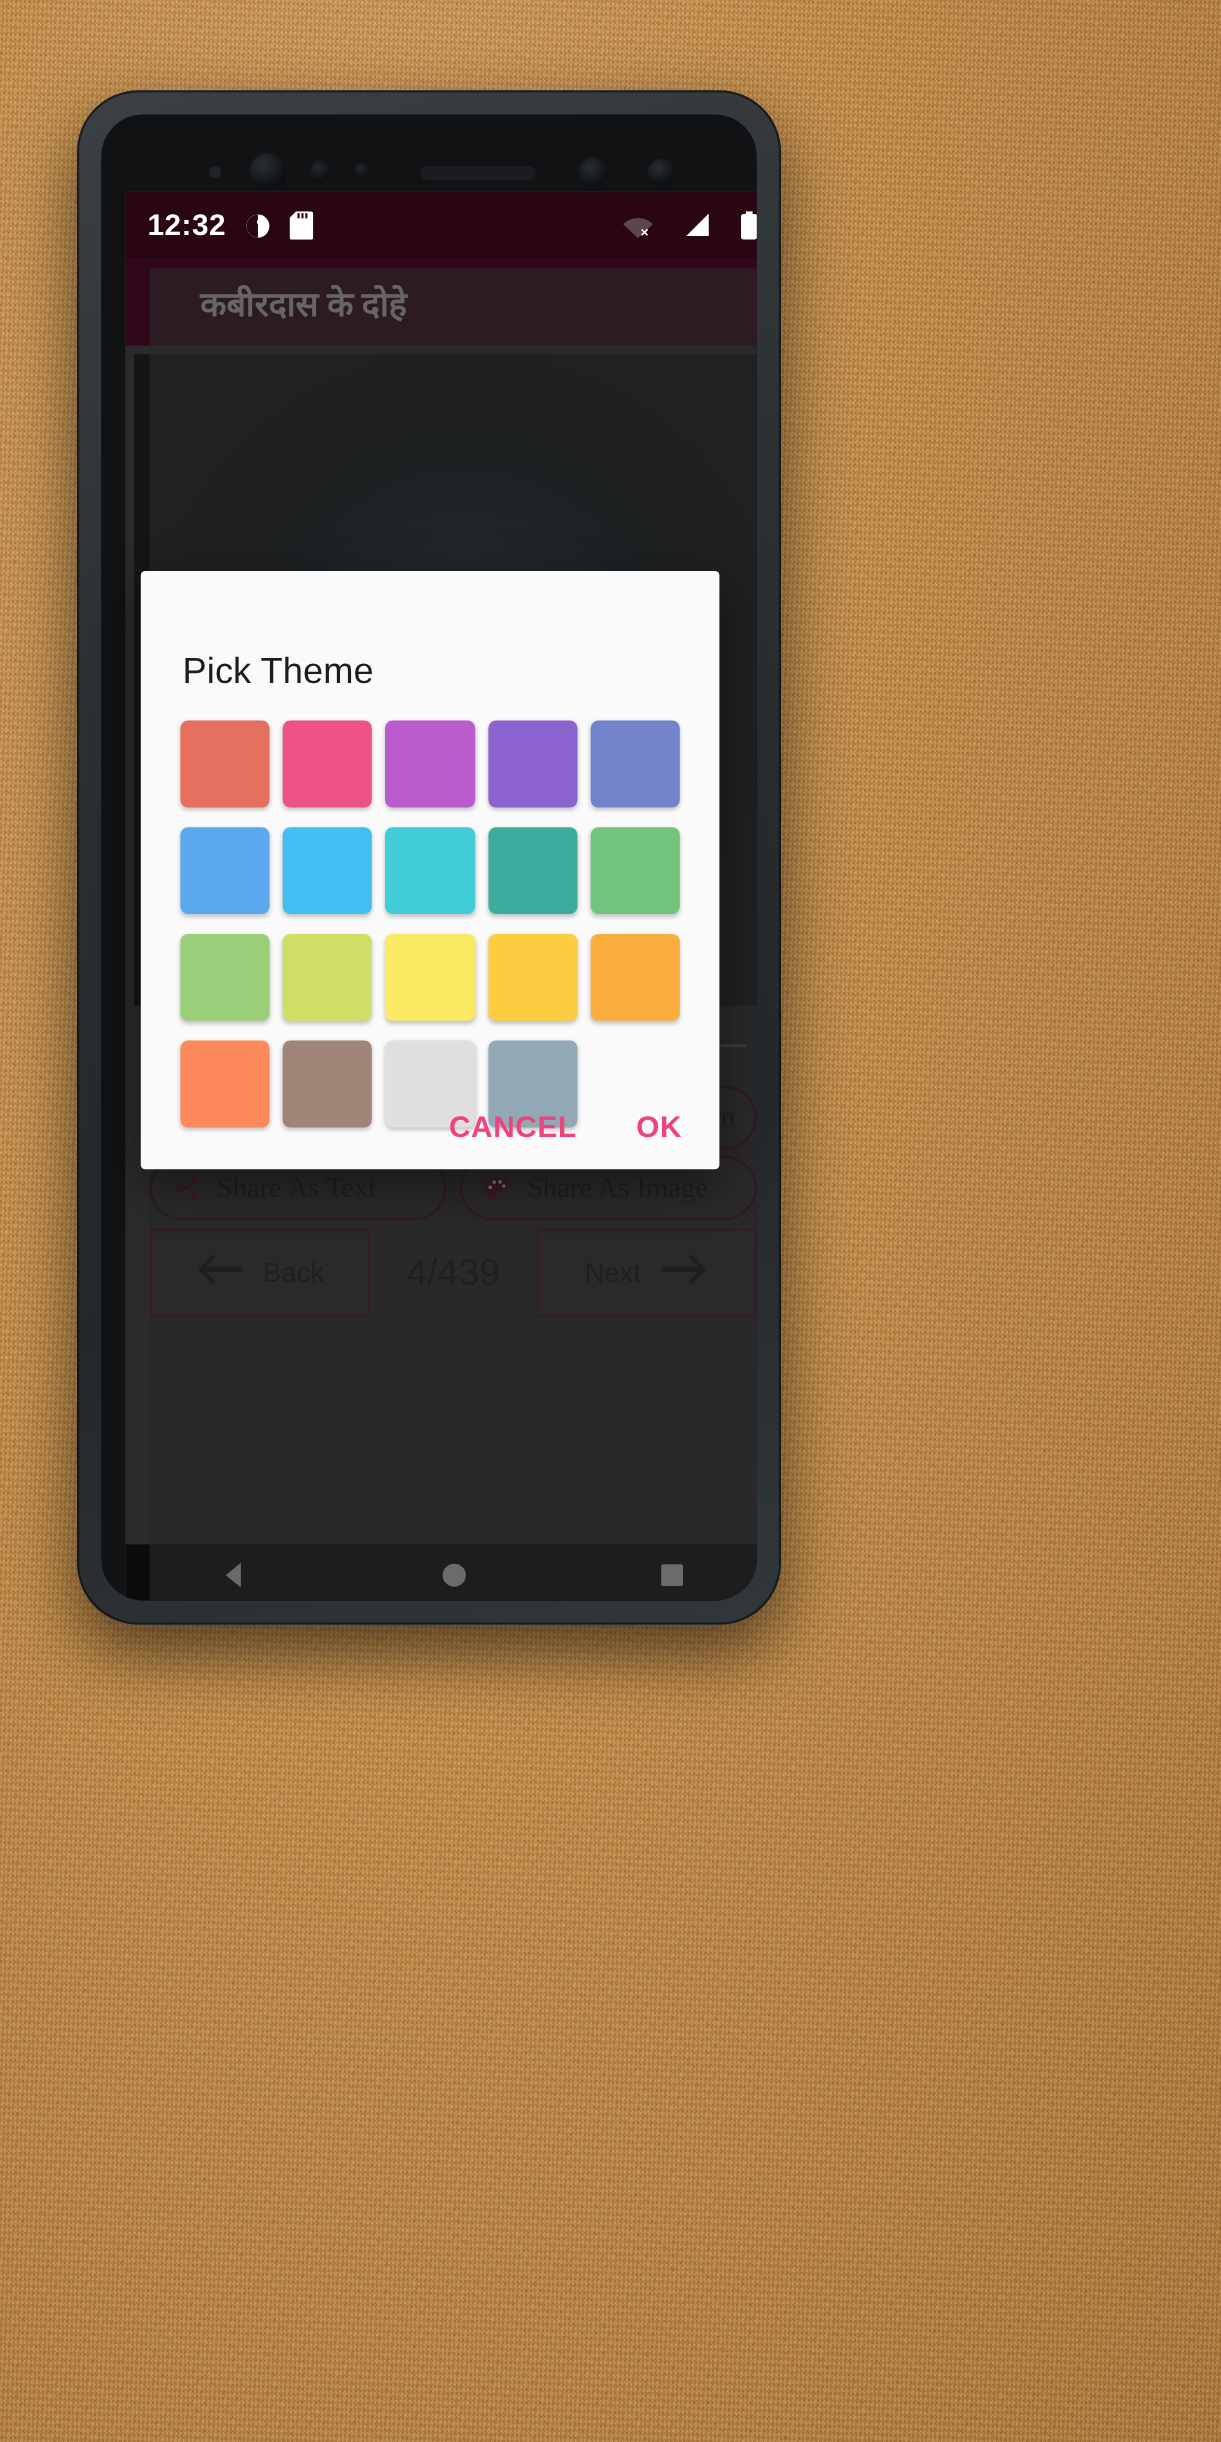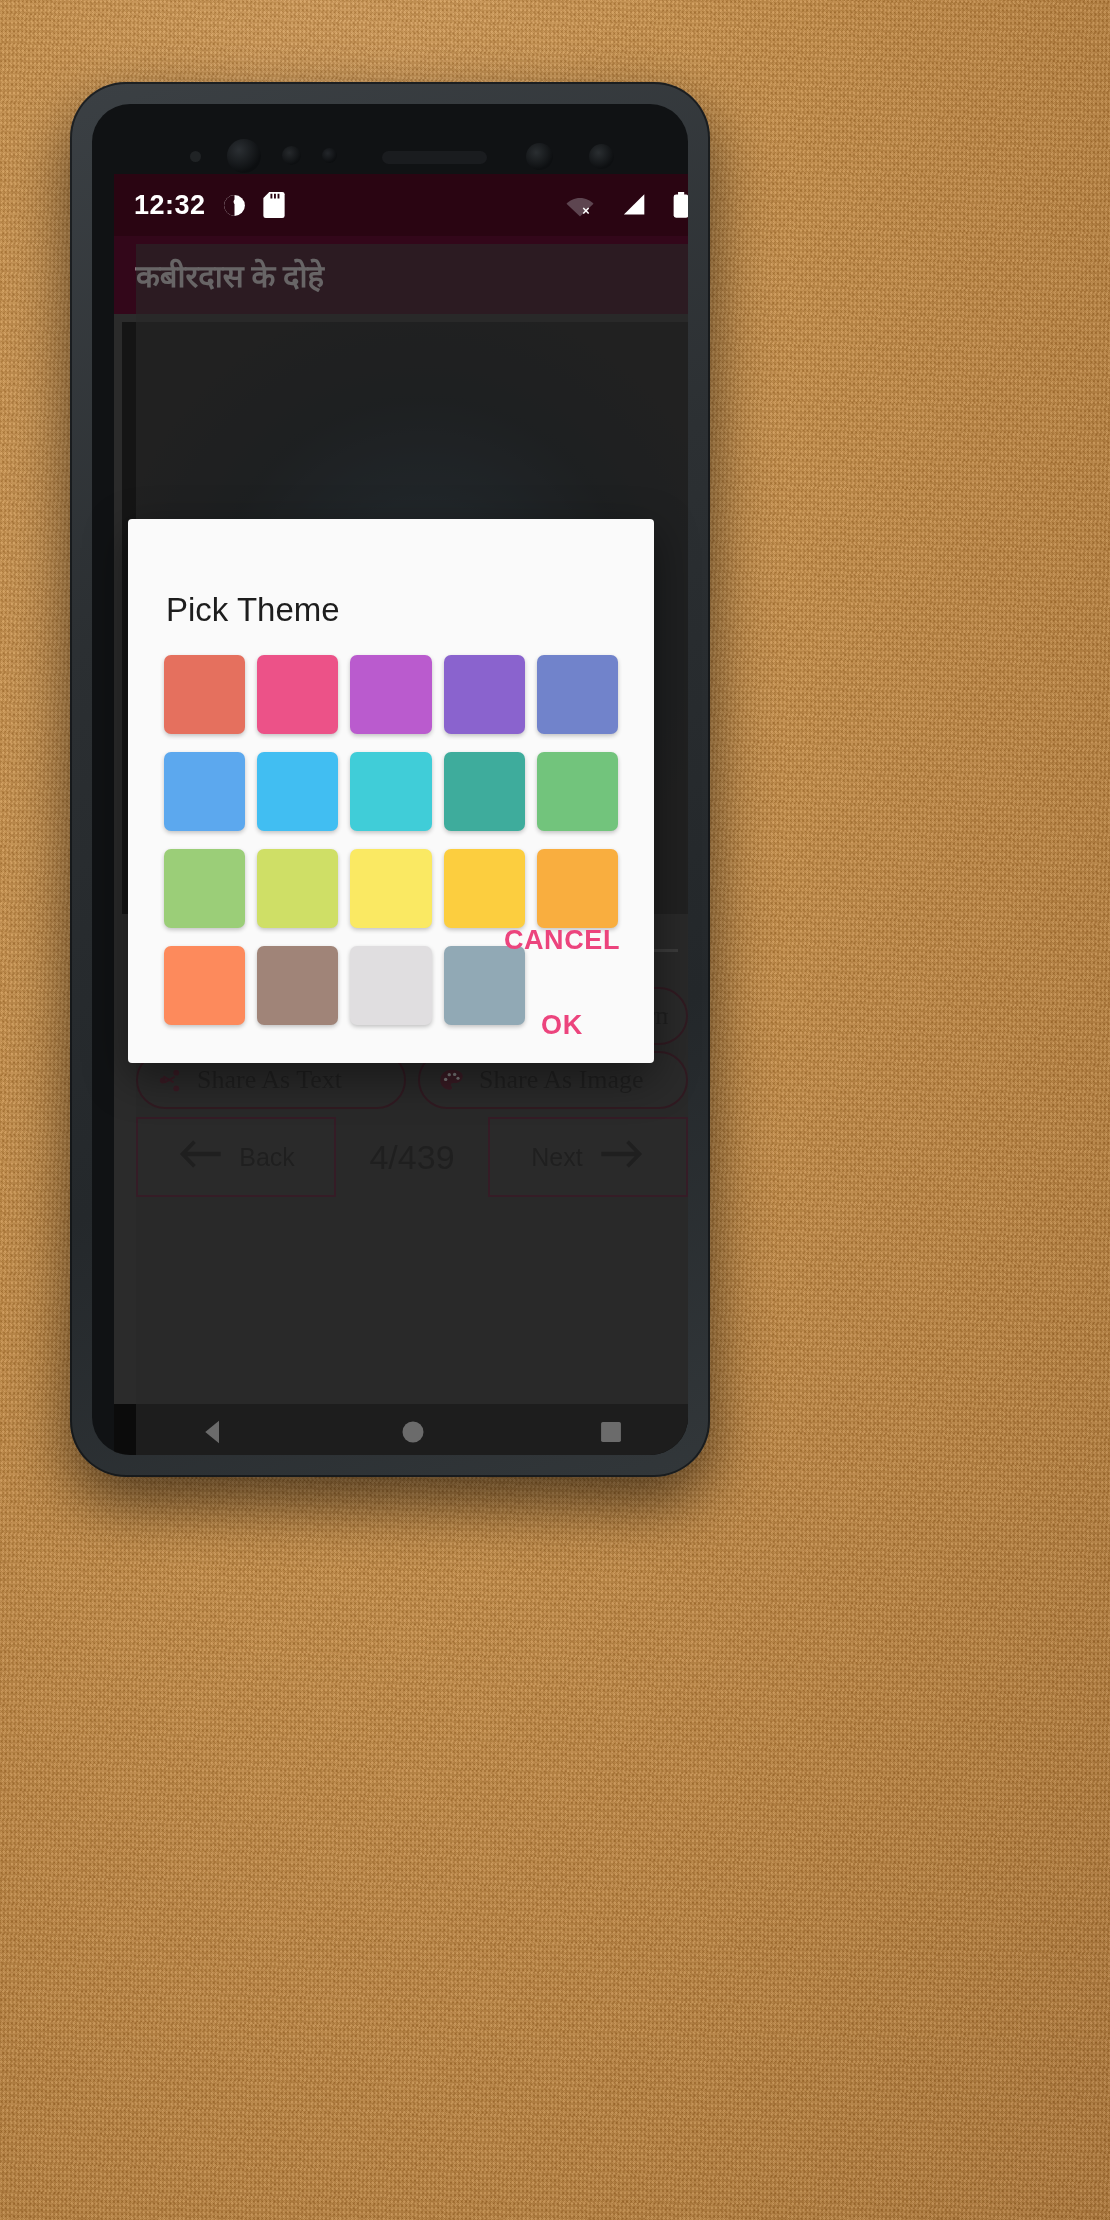--- a/index.html
+++ b/index.html
@@ -60,21 +60,21 @@
   #statusbar{
     height:62px;background:#2a0512;color:#fff;display:flex;align-items:center;
     padding:0 20px;box-sizing:border-box;
   }
   #clock{font-size:27px;font-weight:bold;letter-spacing:.5px;}
   .sb-icon{margin-left:16px;display:inline-flex;align-items:center;}
   #sb-right{margin-left:auto;display:flex;align-items:center;gap:9px;}
 
   
   #appbar{height:78px;background:#33071a;display:flex;align-items:center;padding:0 22px;box-sizing:border-box;}
-  #appbar-title{color:#cfc8cb;font-size:31px;font-weight:bold;font-family:"Liberation Serif",serif;}
+  #appbar-title{color:#cfc8cb;font-size:31px;font-weight:bold;font-family:"Liberation Serif",serif;padding-left:46px;}
 
   
   #quote-card{
     position:relative;margin:8px 8px 0 8px;height:592px;
     background:
       radial-gradient(circle at 52% 48%, rgba(30,70,95,0.55) 0%, rgba(12,18,22,0.9) 48%, #151515 72%),
       linear-gradient(180deg,#1d1d1d,#121212);
     display:flex;align-items:center;justify-content:center;overflow:hidden;
   }
   #quote-text{
@@ -123,21 +123,21 @@
   }
   #dialog-title{padding:42px 38px 0 38px;font-size:33px;color:#1d1d1d;font-family:"Liberation Sans",sans-serif;margin-top:30px;}
   #swatch-grid{
     margin:26px 36px 0 36px;display:grid;grid-template-columns:repeat(5,1fr);
     gap:18px 12px;
   }
   .swatch{
     height:79px;border-radius:7px;box-shadow:0 2px 4px rgba(0,0,0,0.22);
   }
   #dialog-actions{
-    position:absolute;right:34px;bottom:22px;display:flex;align-items:center;gap:54px;flex-direction:column;
+    position:absolute;right:34px;bottom:22px;display:flex;align-items:center;gap:54px;
   }
   .dlg-btn{color:#ec447d;font-size:27px;font-weight:bold;letter-spacing:.6px;font-family:"Liberation Sans",sans-serif;}
 </style>
 </head>
 <body>
 
 <div id="backdrop"></div>
 
 <div id="phone">
   <div class="side-btn" id="btn-vol"></div>

